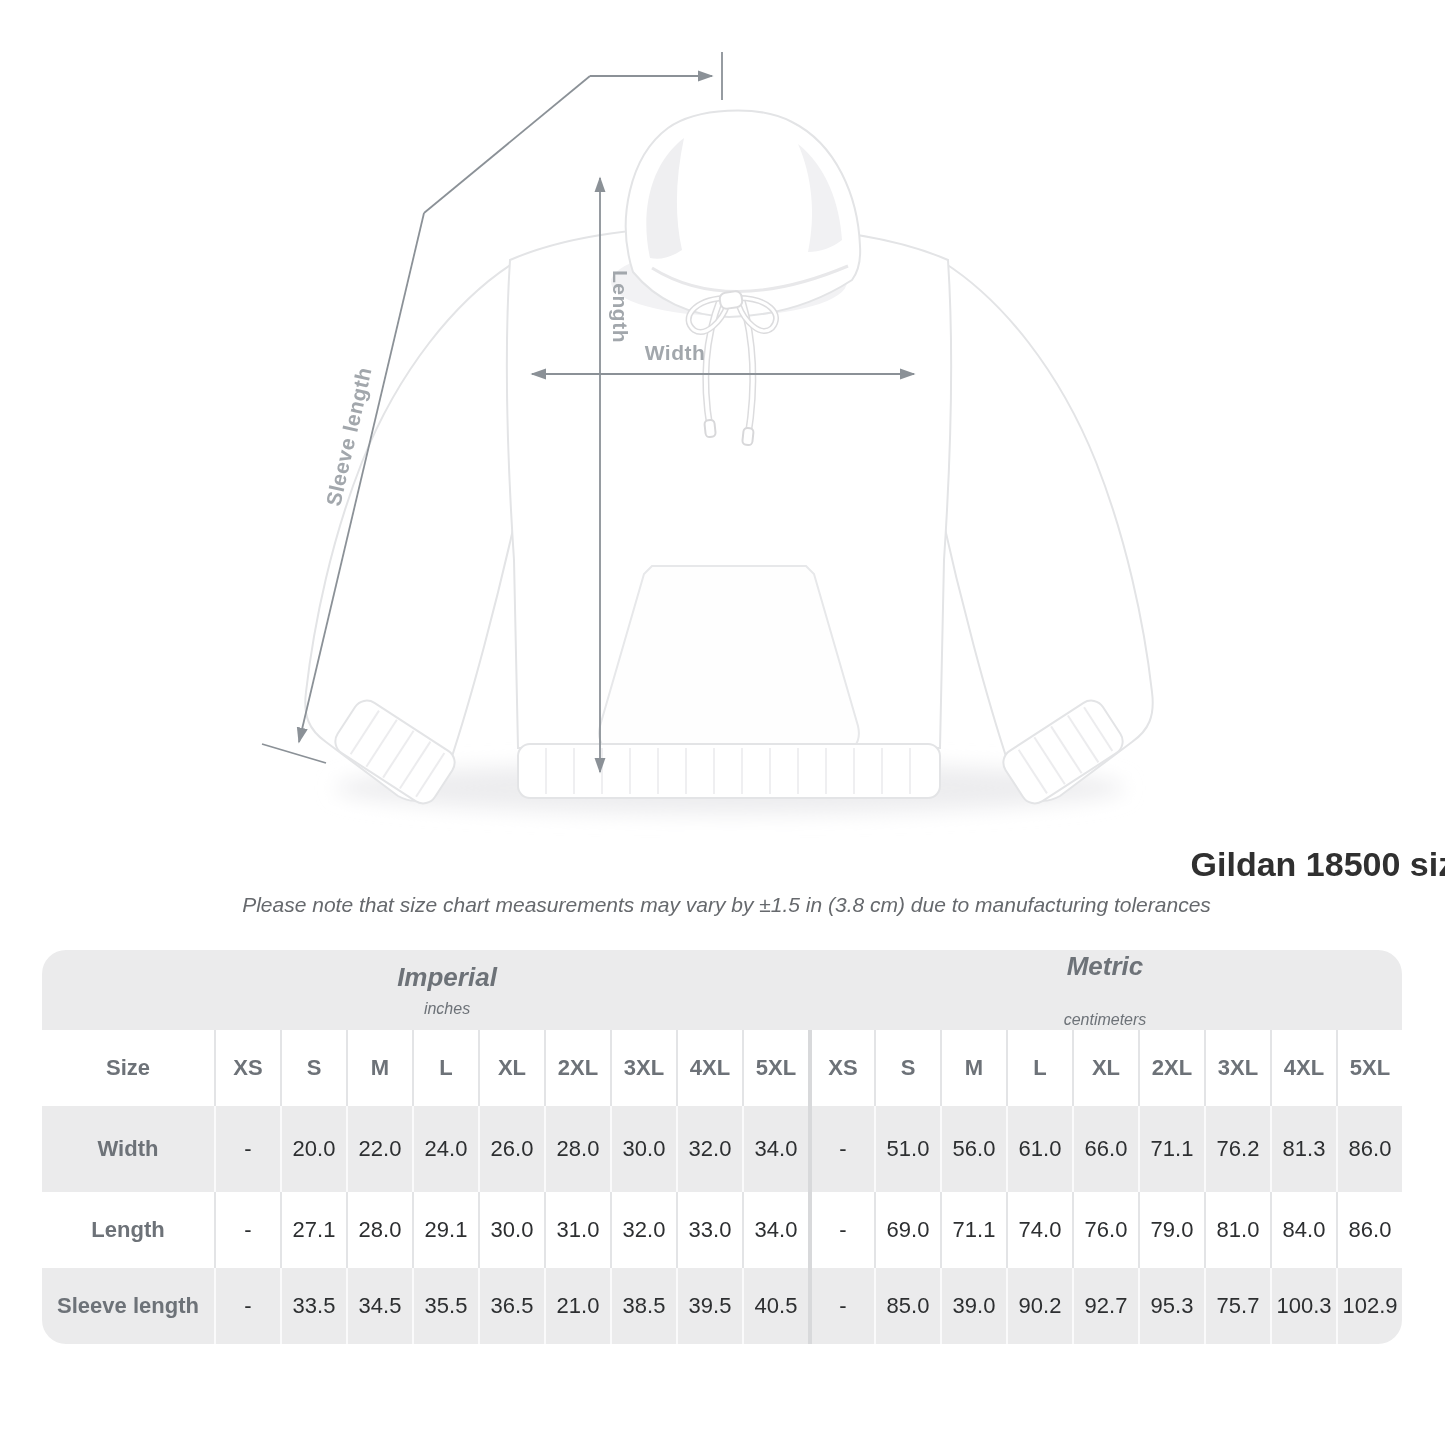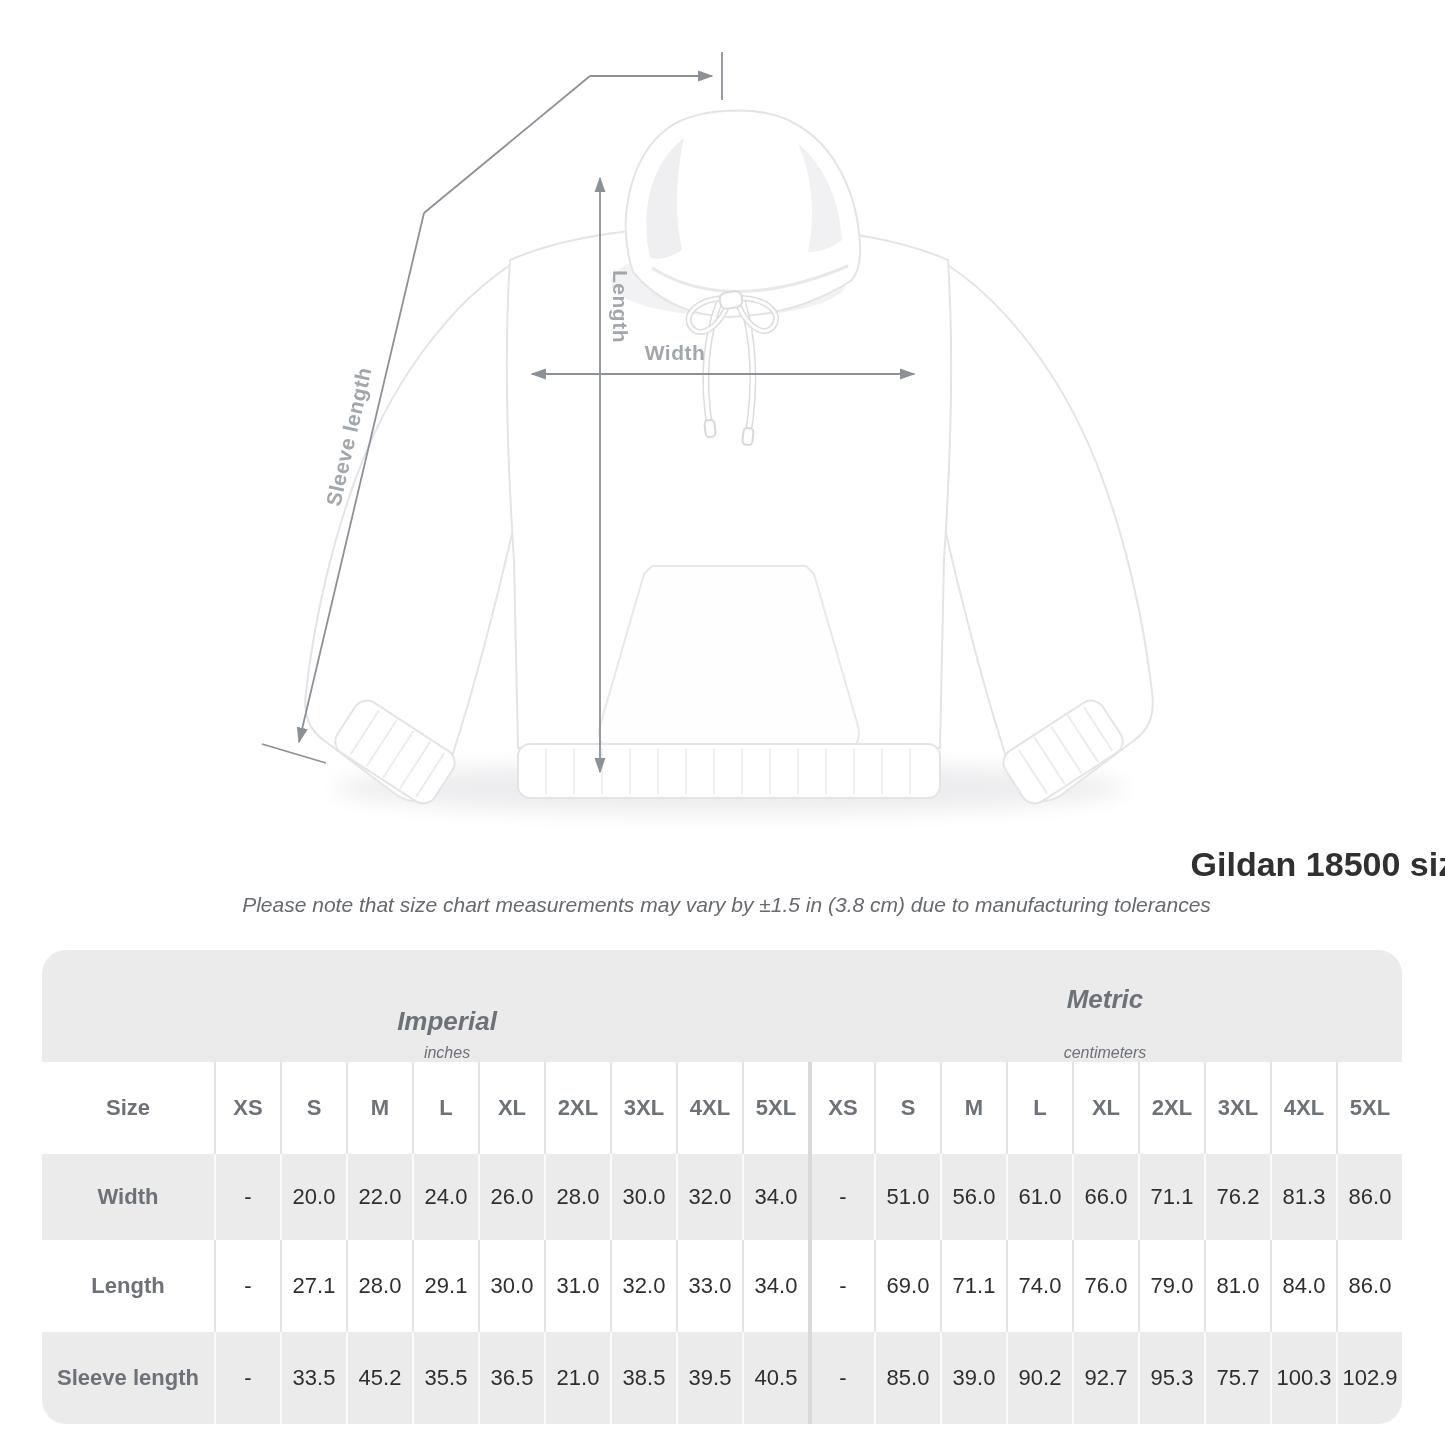--- a/index.html
+++ b/index.html
@@ -32,29 +32,29 @@
   #chart-note{
     position:absolute;left:4px;top:893px;width:100%;
     text-align:center;font-size:21px;font-style:italic;color:#66696d;
   }
   
   #size-table{
     position:absolute;left:42px;top:950px;width:1360px;
     border-radius:24px;overflow:hidden;
   }
   .band{
-    height:112px;background:#ebebec;display:flex;align-items:flex-end;
+    height:80px;background:#ebebec;display:flex;
   }
   .band-half{display:flex;flex-direction:column;align-items:center;justify-content:center;gap:7px;}
   .band-half.imperial{width:766px;transform:translateX(22px);}
   .band-half.metric{width:594px;gap:29px;}
   .band-title{font-size:26px;font-weight:bold;font-style:italic;color:#6d7278;}
   .band-unit{font-size:16px;font-style:italic;color:#6d7278;}
   .trow{display:grid;grid-template-columns:172px repeat(18,66px);}
-  .trow.h-84{height:92px;}
+  .trow.h-84{height:76px;}
   .trow.h-86{height:86px;}
   .row-white{background:#ffffff;}
   .row-gray{background:#ebebec;}
   .cell{
     display:flex;align-items:center;justify-content:center;
     box-sizing:border-box;
   }
   .row-white .cell.sep{border-left:2px solid #e3e4e6;}
   .row-gray  .cell.sep{border-left:2px solid #fafafb;}
   .cell.divider{border-left:4px solid #d8d9db;}
@@ -281,21 +281,21 @@
     <div class="cell sep val">79.0</div>
     <div class="cell sep val">81.0</div>
     <div class="cell sep val">84.0</div>
     <div class="cell sep val">86.0</div>
   </div>
 
   <div class="trow h-84 row-gray">
     <div class="cell rlabel">Sleeve length</div>
     <div class="cell sep val">-</div>
     <div class="cell sep val">33.5</div>
-    <div class="cell sep val">45.2</div>
+    <div class="cell sep val">34.5</div>
     <div class="cell sep val">35.5</div>
     <div class="cell sep val">36.5</div>
     <div class="cell sep val">21.0</div>
     <div class="cell sep val">38.5</div>
     <div class="cell sep val">39.5</div>
     <div class="cell sep val">40.5</div>
     <div class="cell divider val">-</div>
     <div class="cell sep val">85.0</div>
     <div class="cell sep val">39.0</div>
     <div class="cell sep val">90.2</div>

